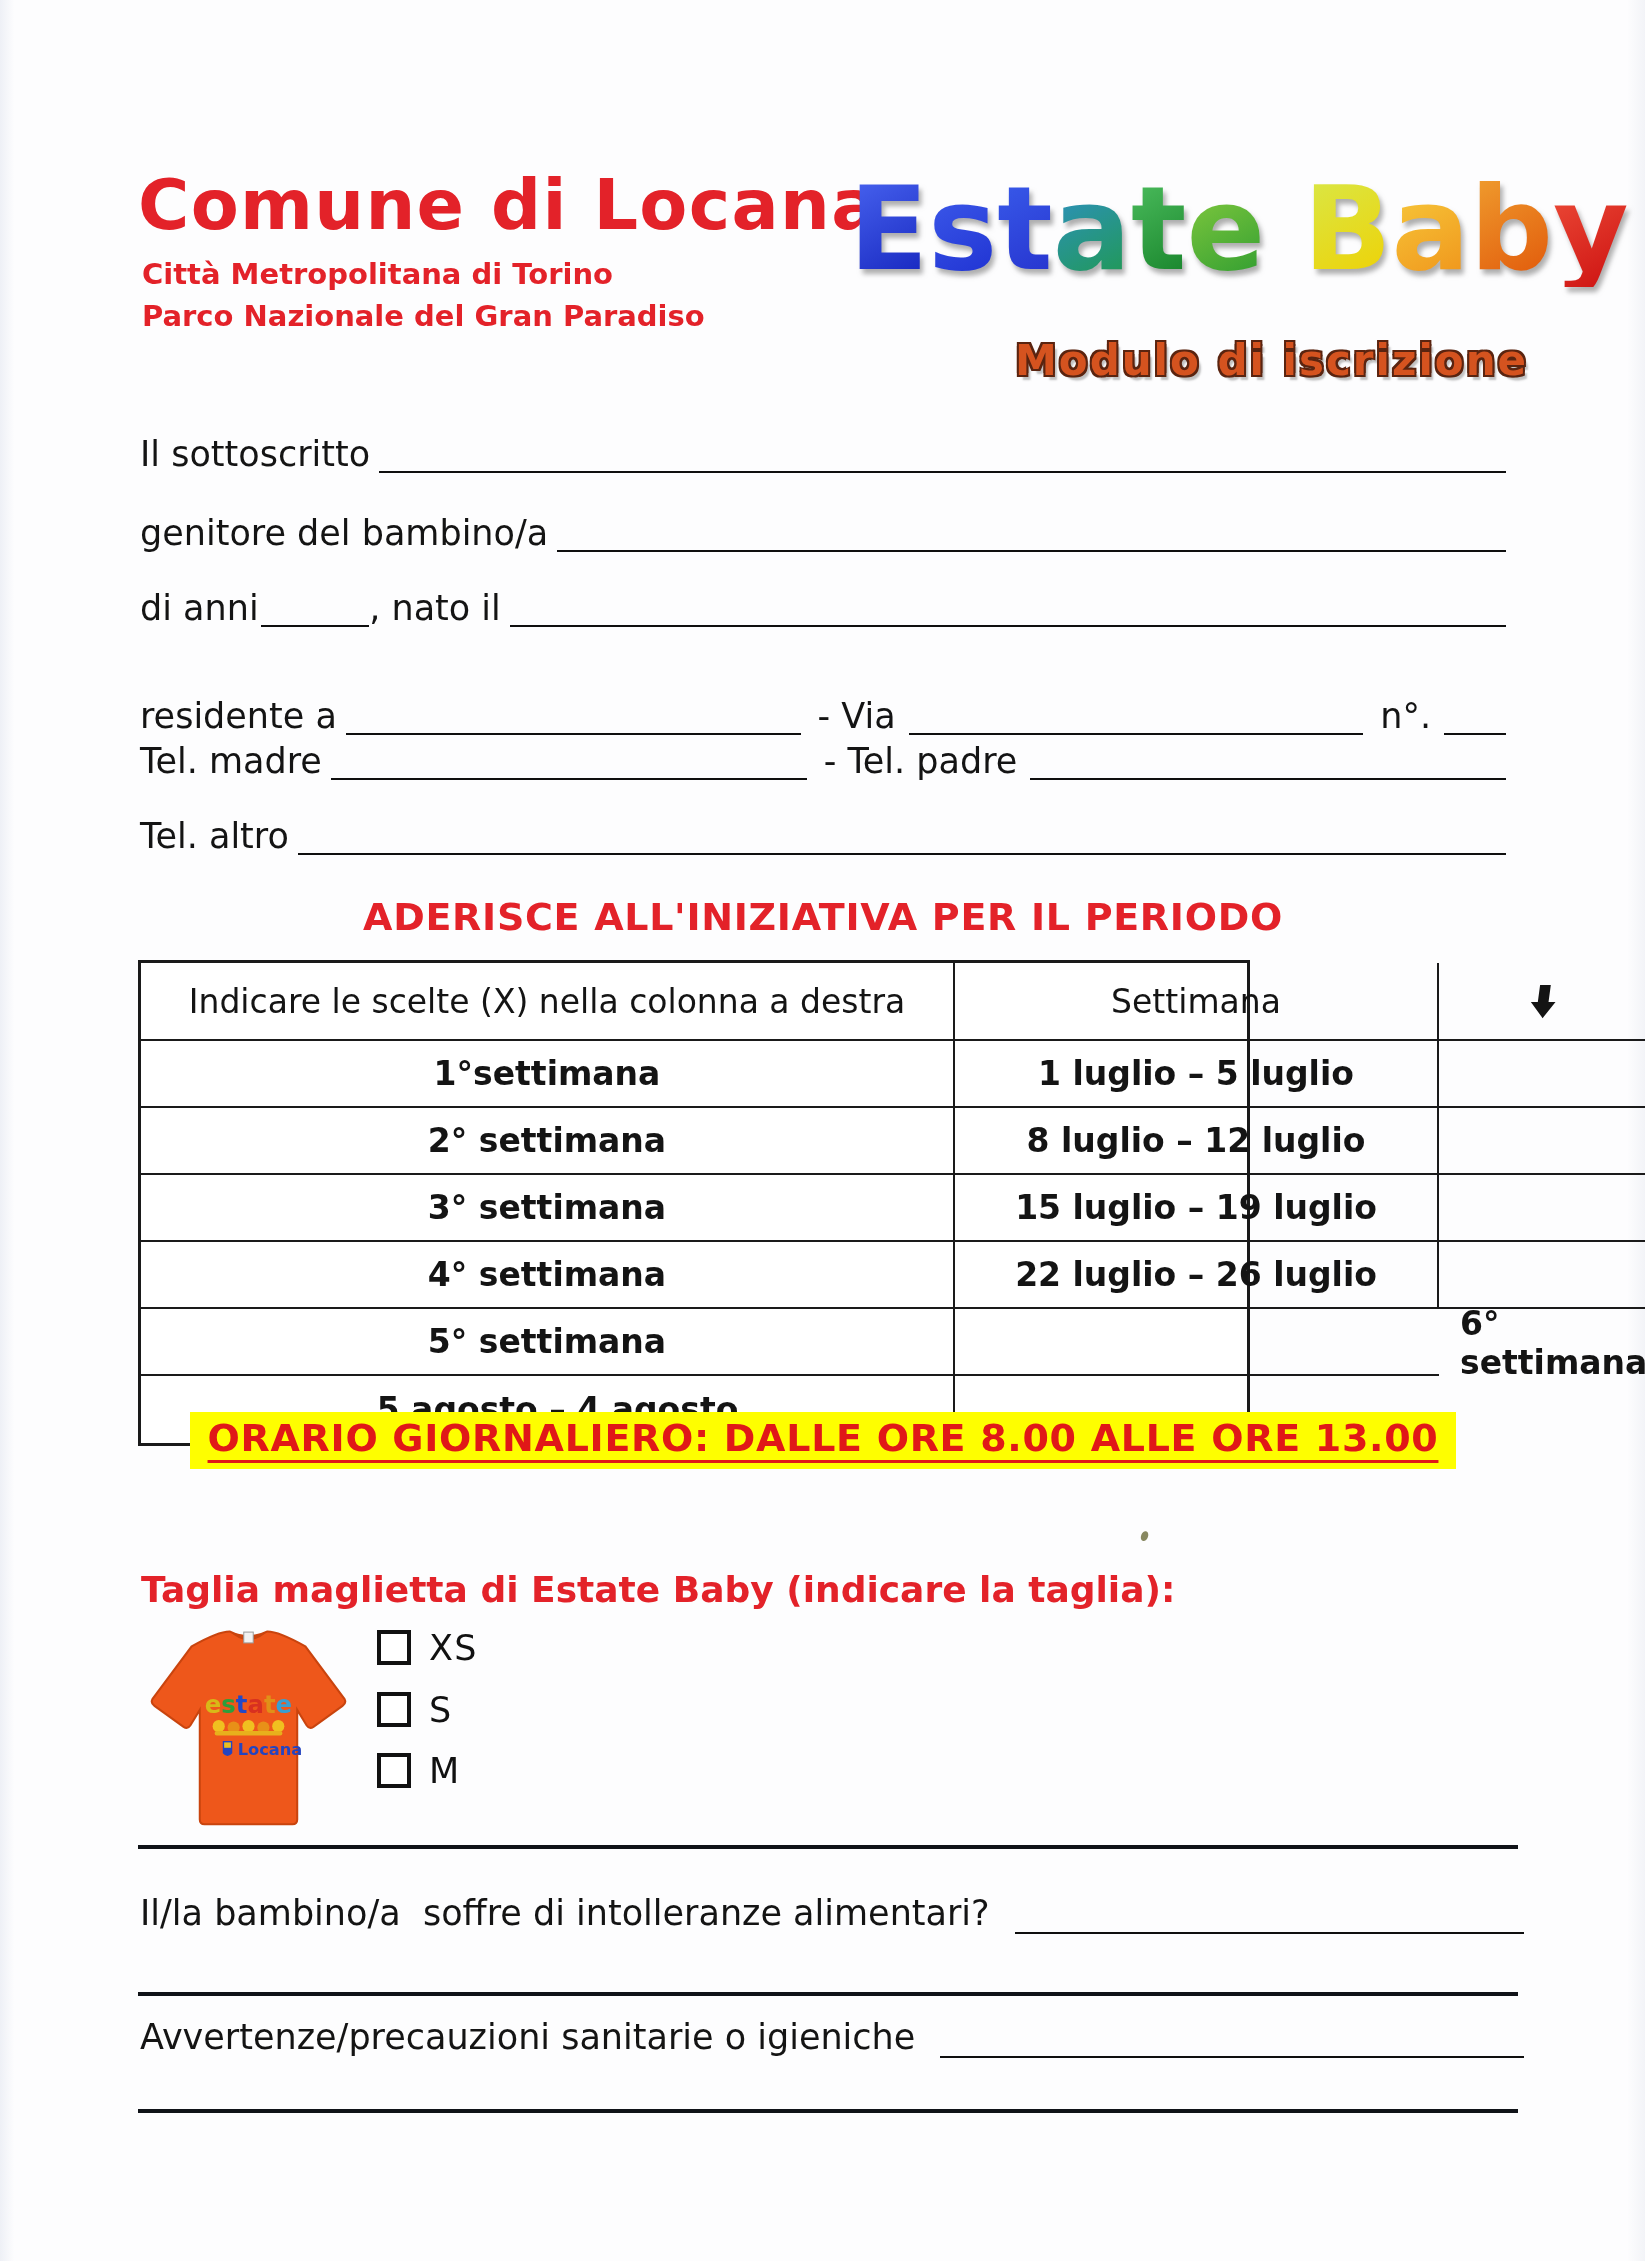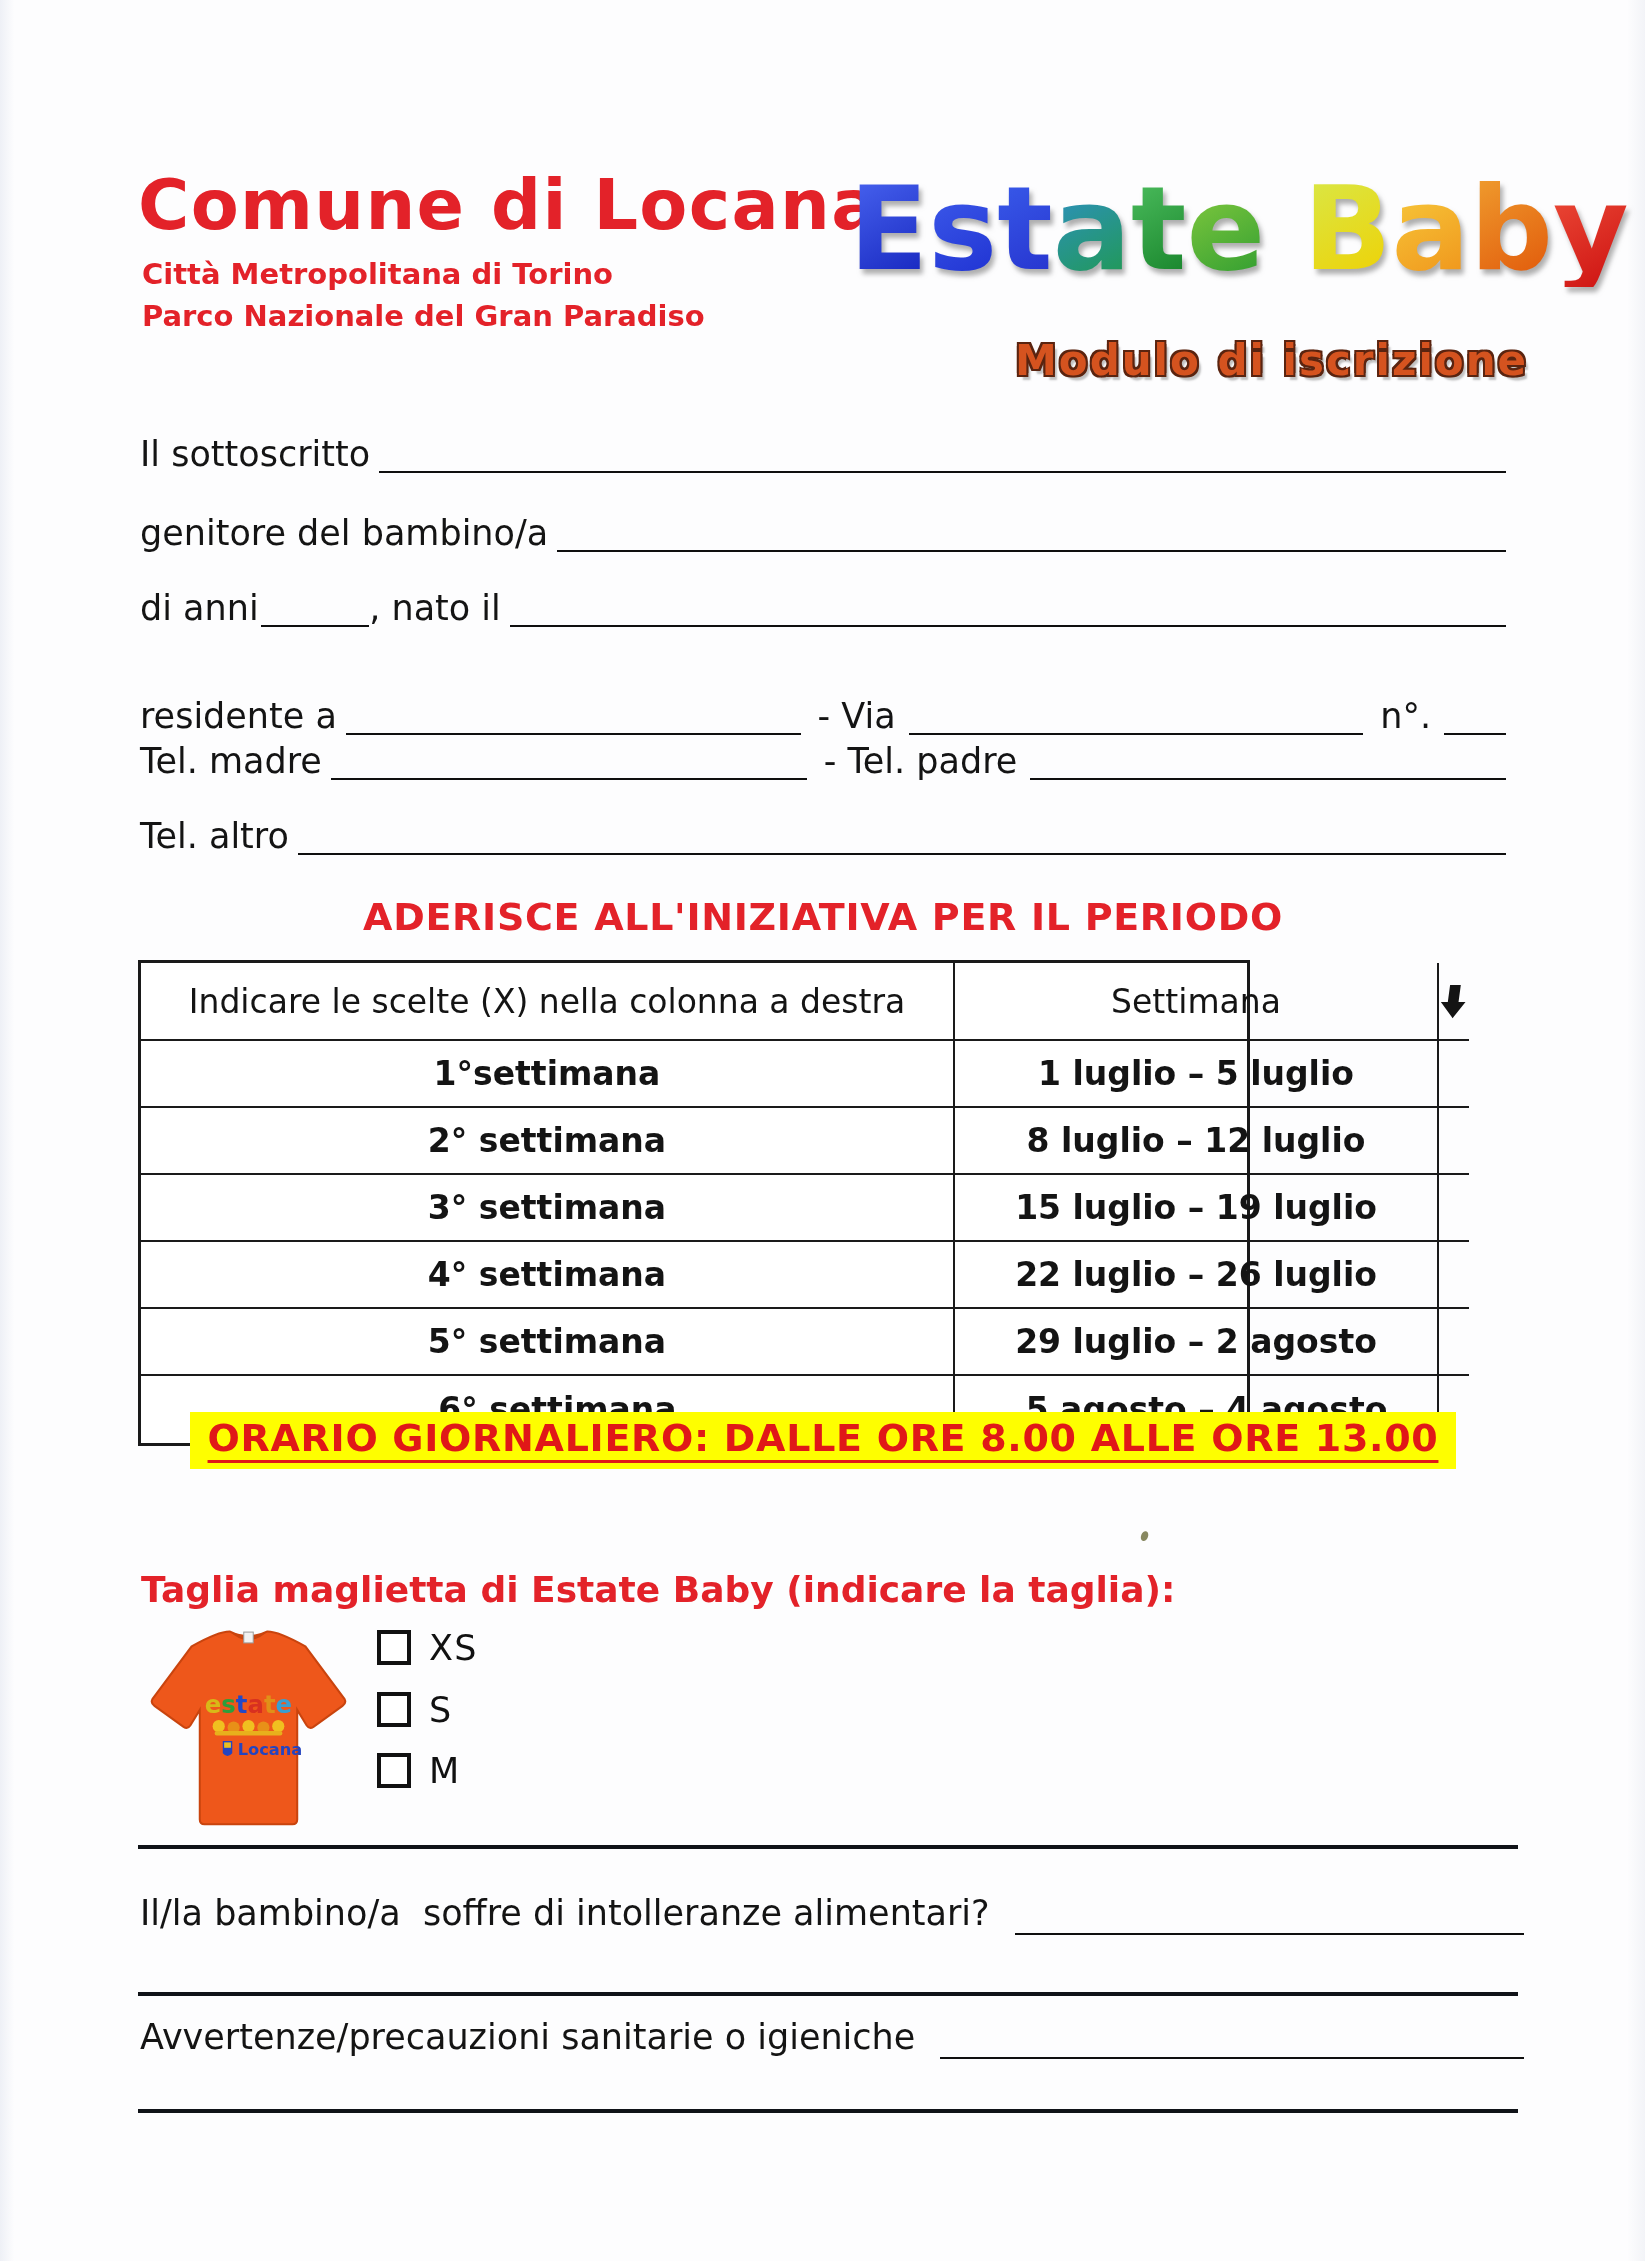--- a/index.html
+++ b/index.html
@@ -126,21 +126,21 @@
   .cbox{
     width:26px;height:27px;border:4.6px solid #111;background:#fff;
     flex:0 0 auto;
   }
   .size-lbl{font-size:35px;color:#111;margin-left:18px;letter-spacing:1.3px;}
 
   
   .rule{position:absolute;left:138px;right:128px;height:3.9px;background:#101318;}
   .rl1{top:1845px;} .rl2{top:1992px;} .rl3{top:2109px;}
   .q{position:absolute;left:140px;right:122px;height:40px;
-     display:flex;align-items:flex-start;font-size:35px;white-space:pre;gap:16px;}
+     display:flex;align-items:center;font-size:35px;white-space:pre;gap:16px;}
   .q1{top:1893px;} .q2{top:2017px;}
 </style>
 </head>
 <body>
 
 <div id="page">
 
   <div class="muni-title">Comune di Locana</div>
   <div class="muni-sub sub1">Città Metropolitana di Torino</div>
   <div class="muni-sub sub2">Parco Nazionale del Gran Paradiso</div>
@@ -204,21 +204,20 @@
 
     <div class="tcell cL b">3° settimana</div>
     <div class="tcell cM b">15 luglio – 19 luglio</div>
     <div class="tcell"></div>
 
     <div class="tcell cL b">4° settimana</div>
     <div class="tcell cM b">22 luglio – 26 luglio</div>
     <div class="tcell"></div>
 
     <div class="tcell cL b">5° settimana</div>
-    <div class="tcell cM b">29 luglio – 2 agosto</div>
     <div class="tcell"></div>
 
     <div class="tcell cL b lastrow">6° settimana</div>
     <div class="tcell cM b lastrow">5 agosto – 4 agosto</div>
     <div class="tcell lastrow"></div>
   </div>
 
   <div class="banner-wrap">
     <span class="banner">ORARIO GIORNALIERO: DALLE ORE 8.00 ALLE ORE 13.00</span>
   </div>

